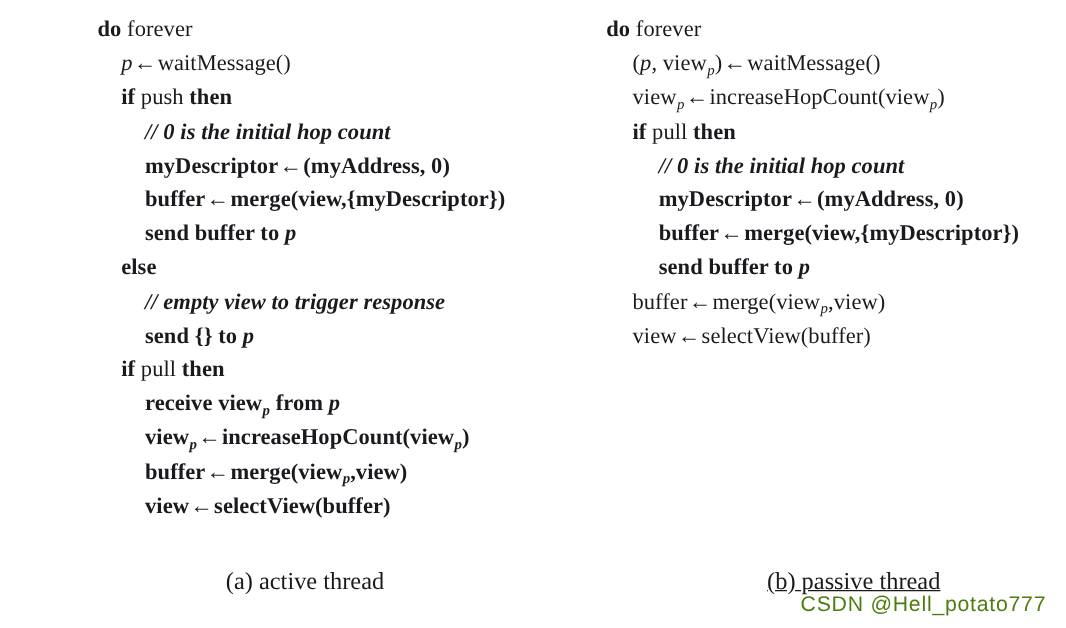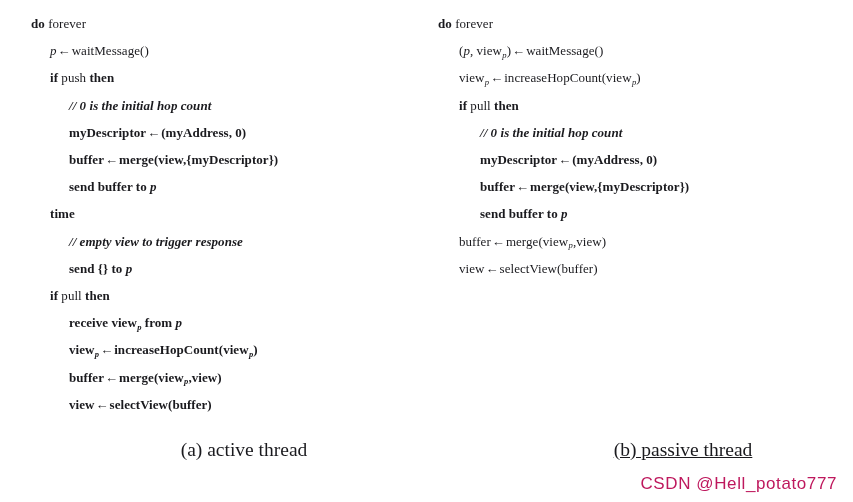--- a/index.html
+++ b/index.html
@@ -42,24 +42,25 @@
   .column-left  { padding-left: 31px; }
   .column-right { padding-left: 12px; }
 
   .code {
     list-style: none;
     margin: 0;
     padding: 0;
   }
 
   .line {
-    font-size: 13px;
+    font-size: 18px;
     line-height: 27.2px;
     white-space: nowrap;
     letter-spacing: 0.05px;
+    margin-left: 47px;
   }
 
   
   .ind-0 { padding-left: 0px;  }
   .ind-1 { padding-left: 19px; }
   .ind-2 { padding-left: 38px; font-weight: bold; }
 
   
   .column-right .ind-1 { padding-left: 21px; }
   .column-right .ind-2 { padding-left: 42px; }
@@ -92,51 +93,52 @@
     top: 437px;
     width: 853px;
     display: flex;
     flex-direction: row;
   }
   .caption {
     width: 426px;
     text-align: center;
     font-size: 19.5px;
     line-height: 26px;
+    margin-top: 16px;
   }
   .caption-left  { padding-left: 62px; box-sizing: border-box; }
   .caption-right { padding-left: 88px; box-sizing: border-box; text-decoration: underline; }
 
   .watermark {
     position: absolute;
     right: 16px;
     bottom: 8px;
     font-family: "Liberation Sans", "DejaVu Sans", sans-serif;
     font-size: 17px;
-    color: #be185d;
+    color: #4d7c0f;
     letter-spacing: 0.6px;
     user-select: none;
   }
 </style>
 </head>
 <body>
 
 <div class="figure">
 
   <div class="columns">
     <div class="column column-left">
       <div class="code">
           <div class="line ind-0"><span class="kw">do</span><span> </span><span>forever</span></div>
           <div class="line ind-1"><span class="var">p</span><span class="arrow">←</span><span>waitMessage()</span></div>
           <div class="line ind-1"><span class="kw">if</span><span> </span><span>push</span><span> </span><span class="kw">then</span></div>
           <div class="line ind-2"><span class="comment">// 0 is the initial hop count</span></div>
           <div class="line ind-2"><span>myDescriptor</span><span class="arrow">←</span><span>(myAddress, 0)</span></div>
           <div class="line ind-2"><span>buffer</span><span class="arrow">←</span><span>merge(view,{myDescriptor})</span></div>
           <div class="line ind-2"><span>send buffer to </span><span class="var">p</span></div>
-          <div class="line ind-1"><span class="kw">time</span></div>
+          <div class="line ind-1"><span class="kw">else</span></div>
           <div class="line ind-2"><span class="comment">// empty view to trigger response</span></div>
           <div class="line ind-2"><span>send {} to </span><span class="var">p</span></div>
           <div class="line ind-1"><span class="kw">if</span><span> </span><span>pull</span><span> </span><span class="kw">then</span></div>
           <div class="line ind-2"><span>receive view</span><sub class="sp">p</sub><span> from </span><span class="var">p</span></div>
           <div class="line ind-2"><span>view</span><sub class="sp">p</sub><span class="arrow">←</span><span>increaseHopCount(view</span><sub class="sp">p</sub><span>)</span></div>
           <div class="line ind-2"><span>buffer</span><span class="arrow">←</span><span>merge(view</span><sub class="sp">p</sub><span>,view)</span></div>
           <div class="line ind-2"><span>view</span><span class="arrow">←</span><span>selectView(buffer)</span></div>
         </div>
     </div>
     <div class="column column-right">

